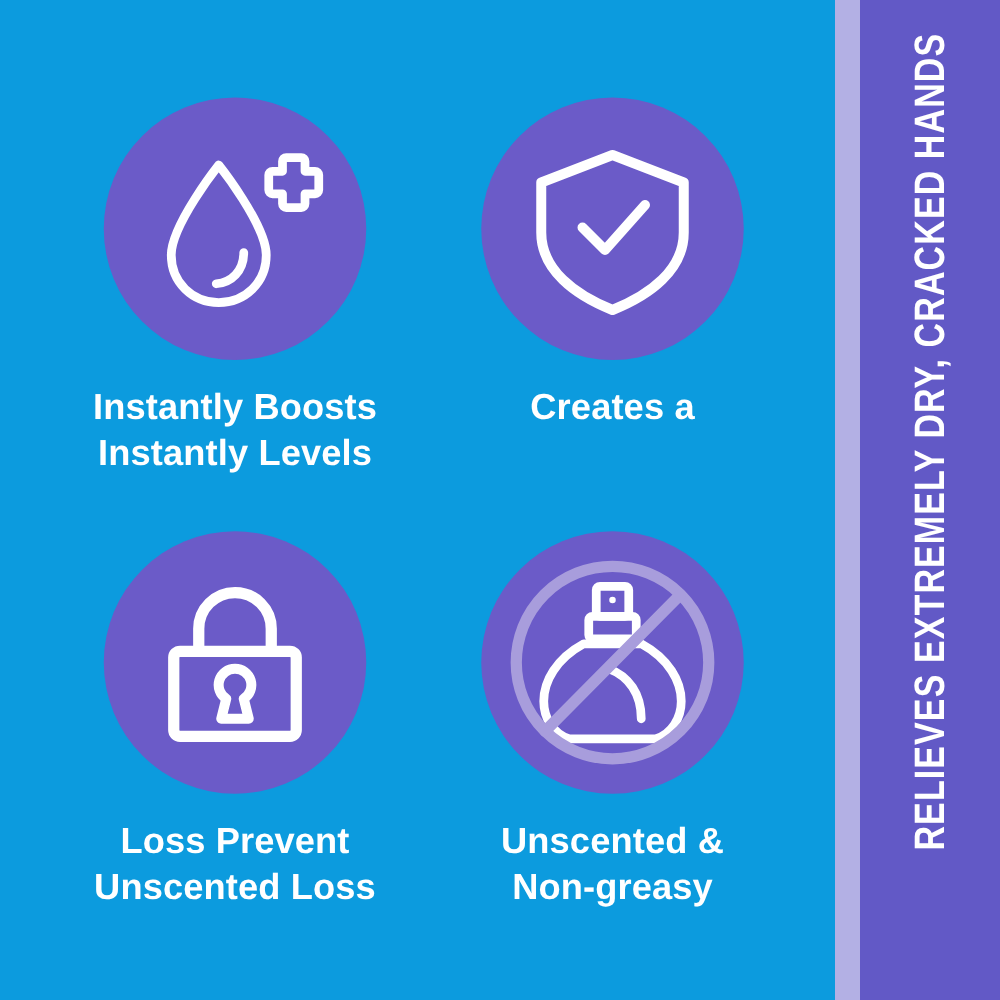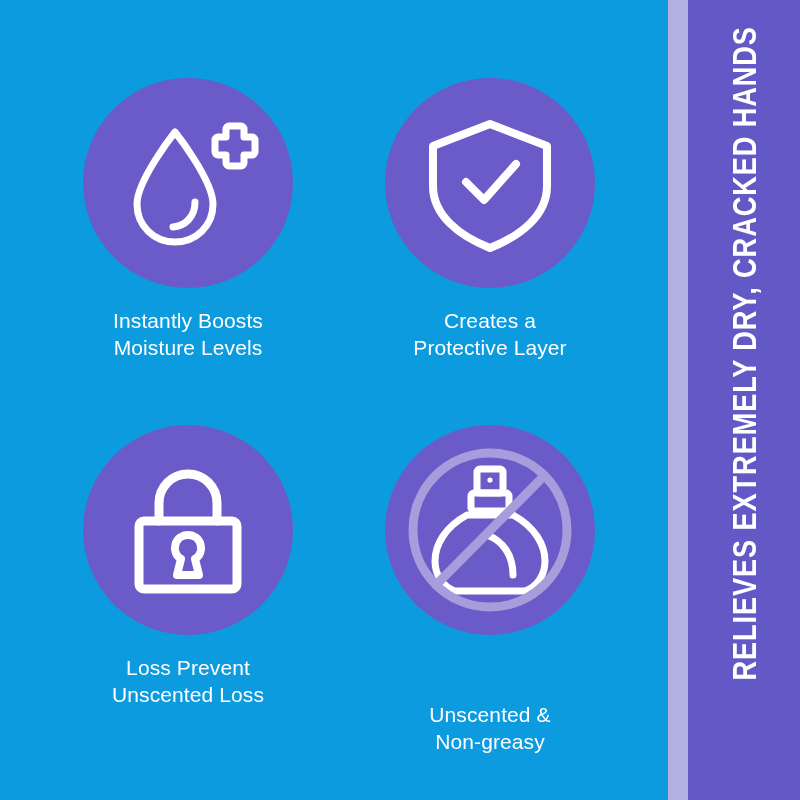--- a/index.html
+++ b/index.html
@@ -71,41 +71,41 @@
   .cell {
     position: absolute;
     width: 280px;
     display: flex;
     flex-direction: column;
     align-items: center;
   }
   .cell-0 { left: 48px;  top: 78px; }
   .cell-1 { left: 350px; top: 78px; align-items: center; }
   .cell-2 { left: 48px;  top: 425px; }
-  .cell-3 { left: 350px; top: 425px; gap: 47px; }
+  .cell-3 { left: 350px; top: 425px; }
 
   .disc {
     width: 210px;
     height: 210px;
     border-radius: 50%;
     background: #6b5bc8;
     display: flex;
     align-items: center;
     justify-content: center;
     flex: none;
   }
   .disc svg { display: block; }
 
   .caption {
     margin-top: 20px;
     color: #ffffff;
-    font-size: 21px;
+    font-size: 29px;
     line-height: 1.28;
     text-align: center;
-    font-weight: normal;
+    font-weight: bold;
     letter-spacing: 0.1px;
   }
   .caption .l { display: block; white-space: nowrap; }
 </style>
 </head>
 <body>
 
 <div id="infographic">
 
   <div class="grid">
@@ -113,34 +113,33 @@
     <div class="cell cell-0">
       <div class="disc">
         <svg width="150" height="150" viewBox="0 0 150 150">
           <path d="M62 24 C62 24 24 72 24 96 C24 118 41 134 62 134 C83 134 100 118 100 96 C100 72 62 24 62 24 Z" fill="none" stroke="#ffffff" stroke-width="7" stroke-linejoin="round" stroke-linecap="round"></path>
           <path d="M82 94 C82 109 72 118 60 119" fill="none" stroke="#ffffff" stroke-width="7" stroke-linecap="round"></path>
           <path d="M116 18 h12 a3 3 0 0 1 3 3 v8 h8 a3 3 0 0 1 3 3 v12 a3 3 0 0 1 -3 3 h-8 v8 a3 3 0 0 1 -3 3 h-12 a3 3 0 0 1 -3 -3 v-8 h-8 a3 3 0 0 1 -3 -3 v-12 a3 3 0 0 1 3 -3 h8 v-8 a3 3 0 0 1 3 -3 z" fill="none" stroke="#ffffff" stroke-width="7" stroke-linejoin="round"></path>
         </svg>
       </div>
       <div class="caption">
         <span class="l">Instantly Boosts</span>
-        <span class="l">Moisture Levels</span>
+        <span class="l">Instantly Levels</span>
       </div>
     </div>
 
     <div class="cell cell-1">
       <div class="disc">
         <svg width="150" height="150" viewBox="0 0 150 150">
           <path d="M75 16 L132 38 V78 C132 108 105 128 75 140 C45 128 18 108 18 78 V38 Z" fill="none" stroke="#ffffff" stroke-width="8" stroke-linejoin="round" stroke-linecap="round"></path>
           <path d="M51 74 L69 92 L101 56" fill="none" stroke="#ffffff" stroke-width="8" stroke-linejoin="round" stroke-linecap="round"></path>
         </svg>
       </div>
       <div class="caption">
         <span class="l">Creates a</span>
-        <span class="l">Protective Layer</span>
       </div>
     </div>
 
     <div class="cell cell-2">
       <div class="disc">
         <svg width="150" height="150" viewBox="0 0 150 150">
           <path d="M46 66 V48 a29 29 0 0 1 58 0 V66" fill="none" stroke="#ffffff" stroke-width="9" stroke-linecap="round"></path>
           <rect x="26" y="66" width="98" height="68" rx="5" ry="5" fill="none" stroke="#ffffff" stroke-width="9" stroke-linejoin="round"></rect>
           <path d="M75 80 a13 13 0 0 0 -7 24 l-4 16 h22 l-4 -16 a13 13 0 0 0 -7 -24 z" fill="none" stroke="#ffffff" stroke-width="8" stroke-linejoin="round"></path>
         </svg>

